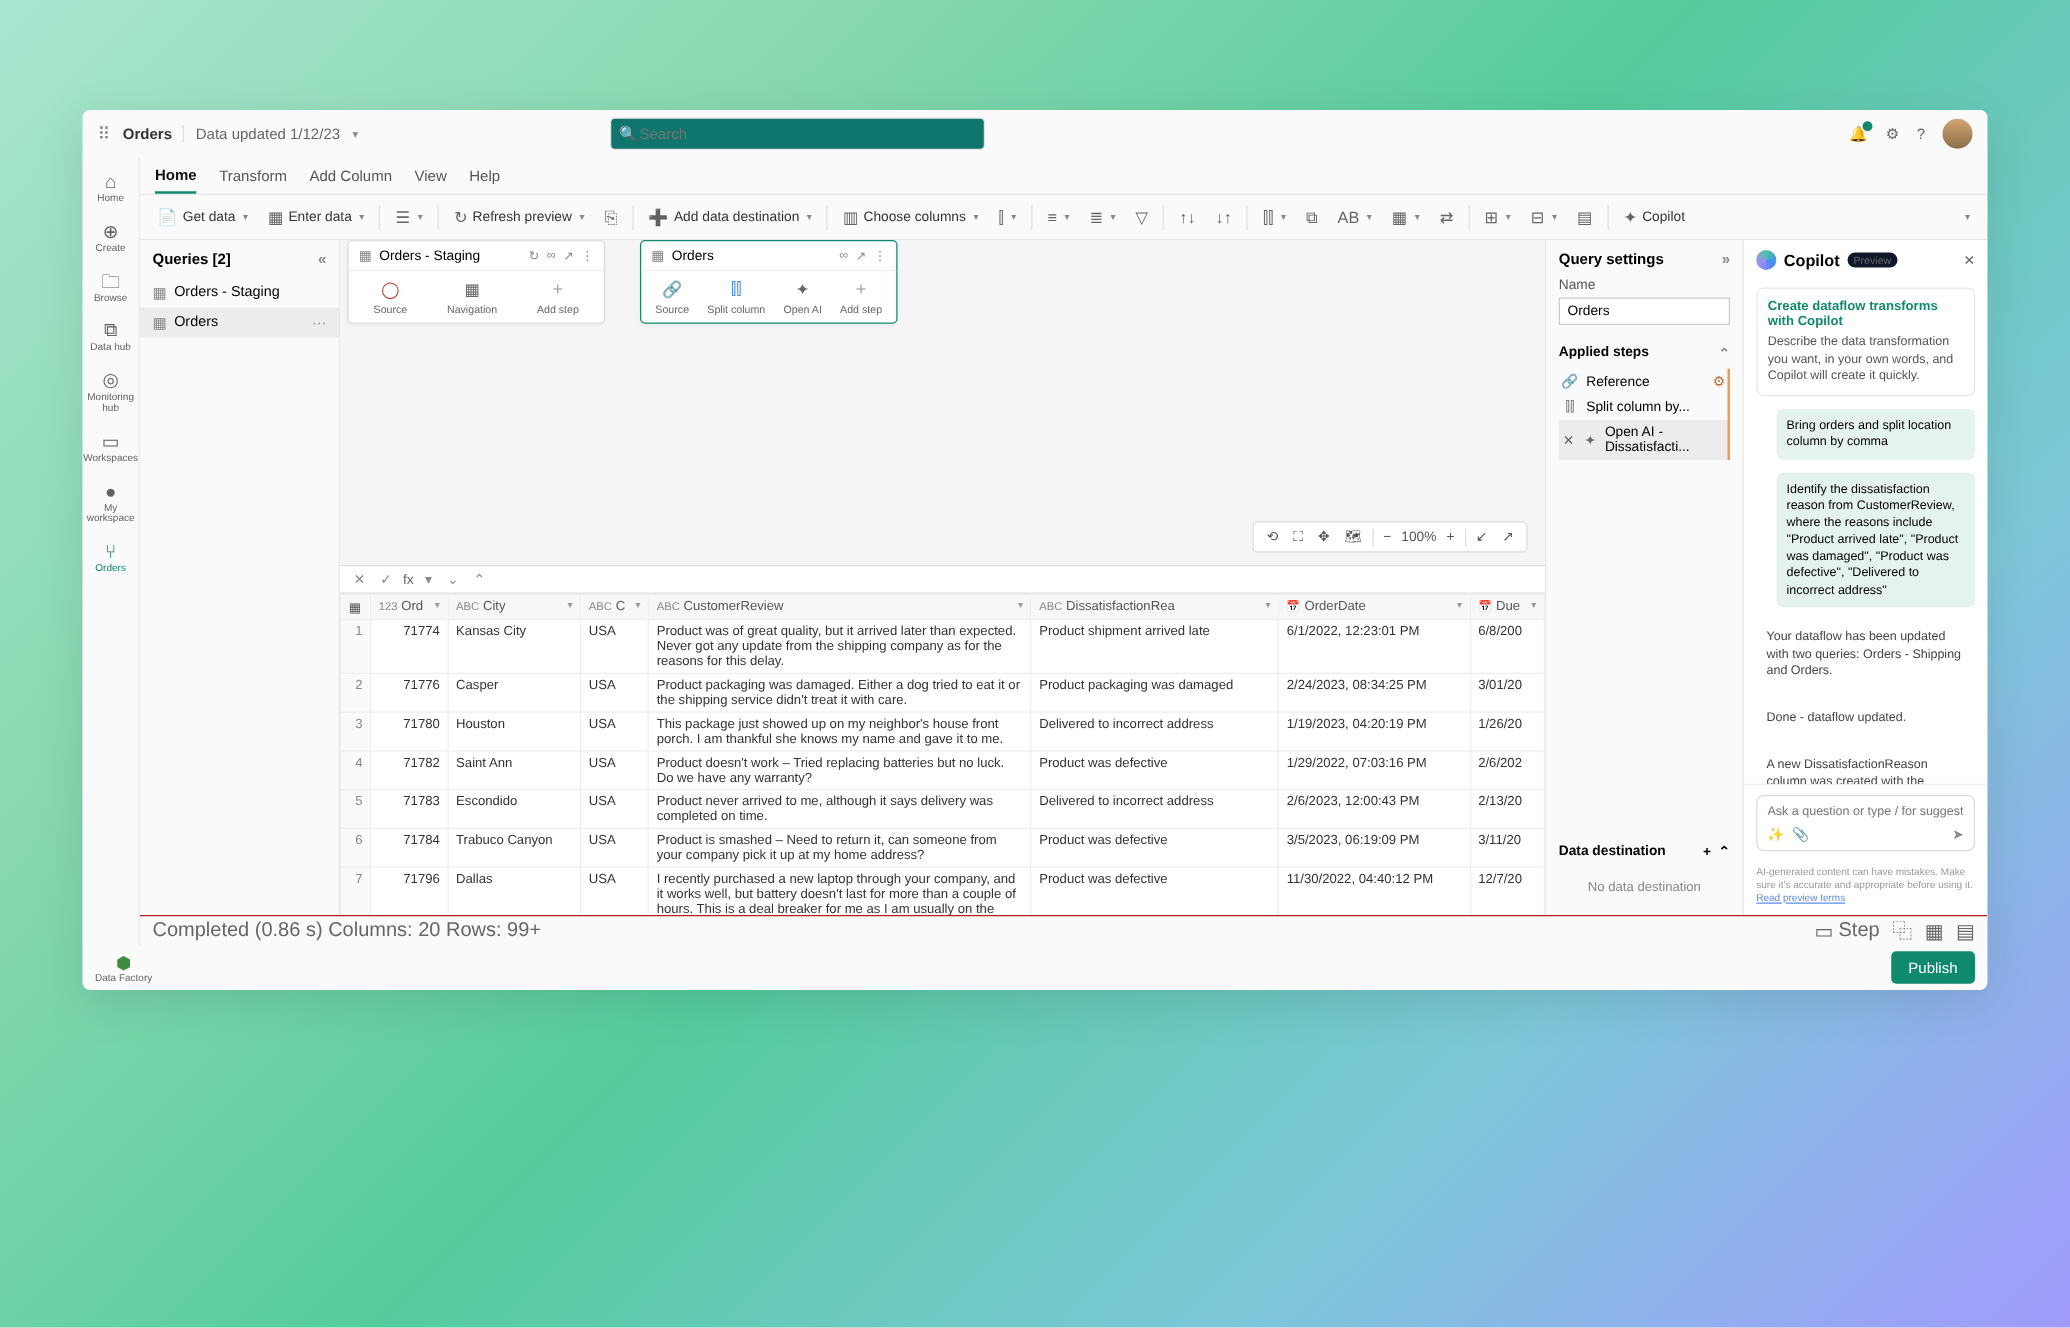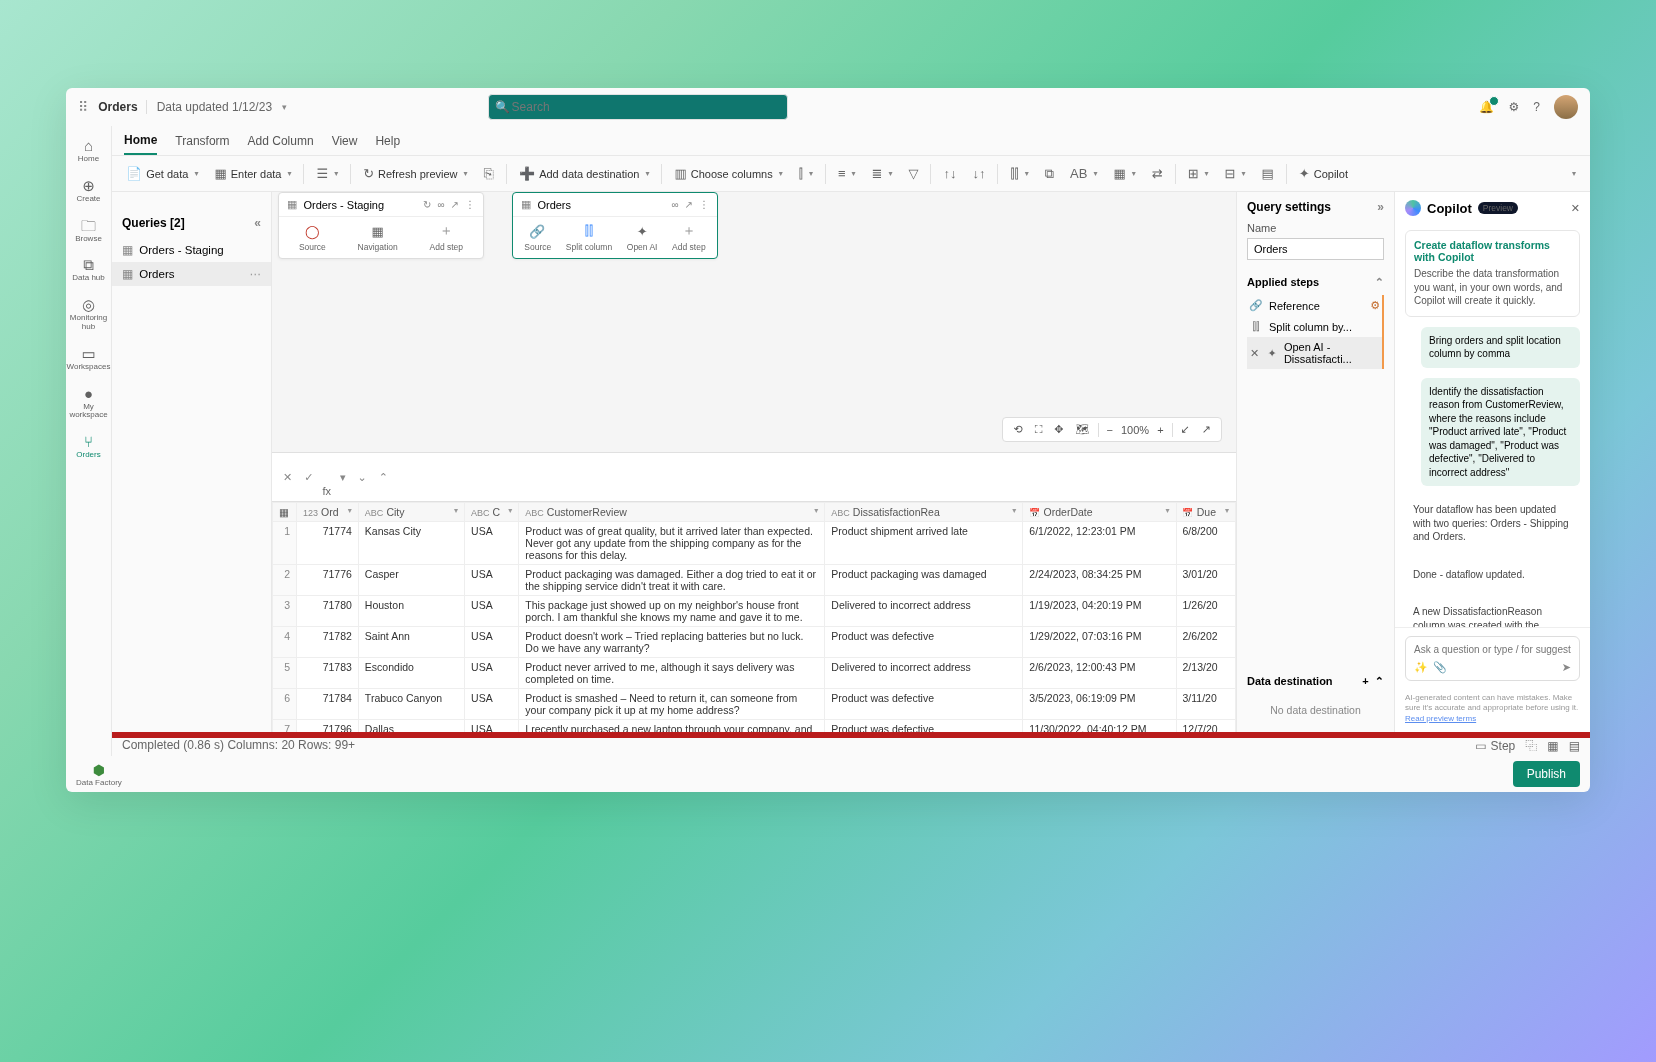--- a/index.html
+++ b/index.html
@@ -43,21 +43,21 @@
 .toolbar .sep { width: 1px; height: 20px; background: #e0e0e0; margin: 0 2px; }
 .toolbar .ic { font-size: 13px; color: #666; }
 .toolbar .caret { font-size: 8px; color: #888; margin-left: 2px; }
 .toolbar .push-right { margin-left: auto; }
 
 
 .editor { flex: 1; display: flex; overflow: hidden; }
 
 
 .queries { width: 160px; border-right: 1px solid #e8e8e8; background: #fafafa; display: flex; flex-direction: column; }
-.queries .hdr { display: flex; align-items: center; justify-content: space-between; padding: 8px 10px; font-size: 12px; font-weight: 600; margin-top: 16px; }
+.queries .hdr { display: flex; align-items: center; justify-content: space-between; padding: 8px 10px; font-size: 12px; font-weight: 600; }
 .queries .hdr .collapse { color: #888; cursor: pointer; }
 .queries .qitem { display: flex; align-items: center; gap: 6px; padding: 5px 10px; font-size: 11.5px; cursor: pointer; }
 .queries .qitem.sel { background: #ececec; }
 .queries .qitem .tic { color: #888; font-size: 12px; }
 .queries .qitem .dots { margin-left: auto; color: #999; }
 
 
 .center { flex: 1; display: flex; flex-direction: column; overflow: hidden; background: #f5f5f5; }
 .canvas { flex: 0 0 260px; position: relative; padding: 14px; background: #f5f5f5; }
 .node { position: absolute; background: #fff; border: 1px solid #ddd; border-radius: 4px; width: 206px; box-shadow: 0 1px 3px rgba(0,0,0,0.05); }
@@ -68,21 +68,21 @@
 .node .nbody { display: flex; justify-content: space-around; padding: 6px 4px; }
 .node .step { display: flex; flex-direction: column; align-items: center; gap: 3px; font-size: 8.5px; color: #666; cursor: pointer; }
 .node .step .sic { width: 16px; height: 16px; display: flex; align-items: center; justify-content: center; font-size: 13px; color: #666; }
 .node .step.add .sic { color: #999; font-size: 14px; }
 .canvas .zoomctrl { position: absolute; right: 14px; bottom: 10px; display: flex; align-items: center; gap: 4px; background: #fff; border: 1px solid #ddd; border-radius: 4px; padding: 3px 6px; font-size: 11px; color: #555; }
 .canvas .zoomctrl .zb { padding: 2px 4px; cursor: pointer; }
 .canvas .zoomctrl .zsep { width:1px; height:14px; background:#ddd; }
 
 
 .fxbar { display: flex; align-items: center; background: #fff; border-top: 1px solid #e0e0e0; border-bottom: 1px solid #e0e0e0; padding: 4px 8px; gap: 6px; font-size: 11px; }
-.fxbar .fx { color: #666; margin-top: 28px; }
+.fxbar .fx { color: #666; }
 .fxbar input { flex: 1; border: none; outline: none; font-size: 11px; font-family: Consolas, monospace; }
 .fxbar .fxbtn { color: #888; cursor: pointer; padding: 0 3px; }
 
 
 .grid { flex: 1; overflow: auto; background: #fff; }
 .grid table { border-collapse: collapse; font-size: 10.5px; width: 100%; }
 .grid th, .grid td { border: 1px solid #eee; padding: 3px 6px; text-align: left; vertical-align: top; color: #333; }
 .grid th { background: #f7f7f7; font-weight: 400; color: #555; position: relative; white-space: nowrap; }
 .grid th .typ { font-size: 9px; color: #888; margin-right: 3px; }
 .grid th .dd { float: right; color: #999; font-size: 8px; }
@@ -121,21 +121,21 @@
 .copilot .bubble.asst { color: #444; }
 .copilot .cinput { border-top: 1px solid #eee; padding: 8px 10px; }
 .copilot .cinput .box { border: 1px solid #ddd; border-radius: 6px; padding: 6px 8px; }
 .copilot .cinput input { width: 100%; border: none; outline: none; font-size: 10px; color: #666; }
 .copilot .cinput .row2 { display: flex; align-items: center; margin-top: 6px; color: #888; }
 .copilot .cinput .row2 .send { margin-left: auto; cursor: pointer; }
 .copilot .disclaimer { font-size: 8px; color: #999; padding: 4px 10px 8px; line-height: 1.3; }
 .copilot .disclaimer a { color: #5b8def; text-decoration: underline; cursor: pointer; }
 
 
-.statusbar { height: 24px; border-top: 6px solid #b91c1c; display: flex; align-items: flex-start; padding: 0 10px; font-size: 12px; color: #666; }
+.statusbar { height: 24px; border-top: 1px solid #b91c1c; display: flex; align-items: center; padding: 0 10px; font-size: 16px; color: #666; }
 .statusbar .right { margin-left: auto; display: flex; gap: 10px; align-items: center; }
 .statusbar .vbtn { display: flex; align-items: center; gap: 4px; cursor: pointer; color: #666; }
 
 
 .pubrow { height: 36px; display: flex; align-items: center; padding: 0 10px; }
 .pubrow .dfactory { display: flex; flex-direction: column; align-items: center; font-size: 8px; color: #666; }
 .pubrow .dfactory .ic { font-size: 14px; color: #3d8b3d; }
 .pubrow .publish { margin-left: auto; background: #0f8a6f; color: #fff; border: none; padding: 6px 14px; border-radius: 4px; font-size: 12px; cursor: pointer; }
 </style>
 </head>

